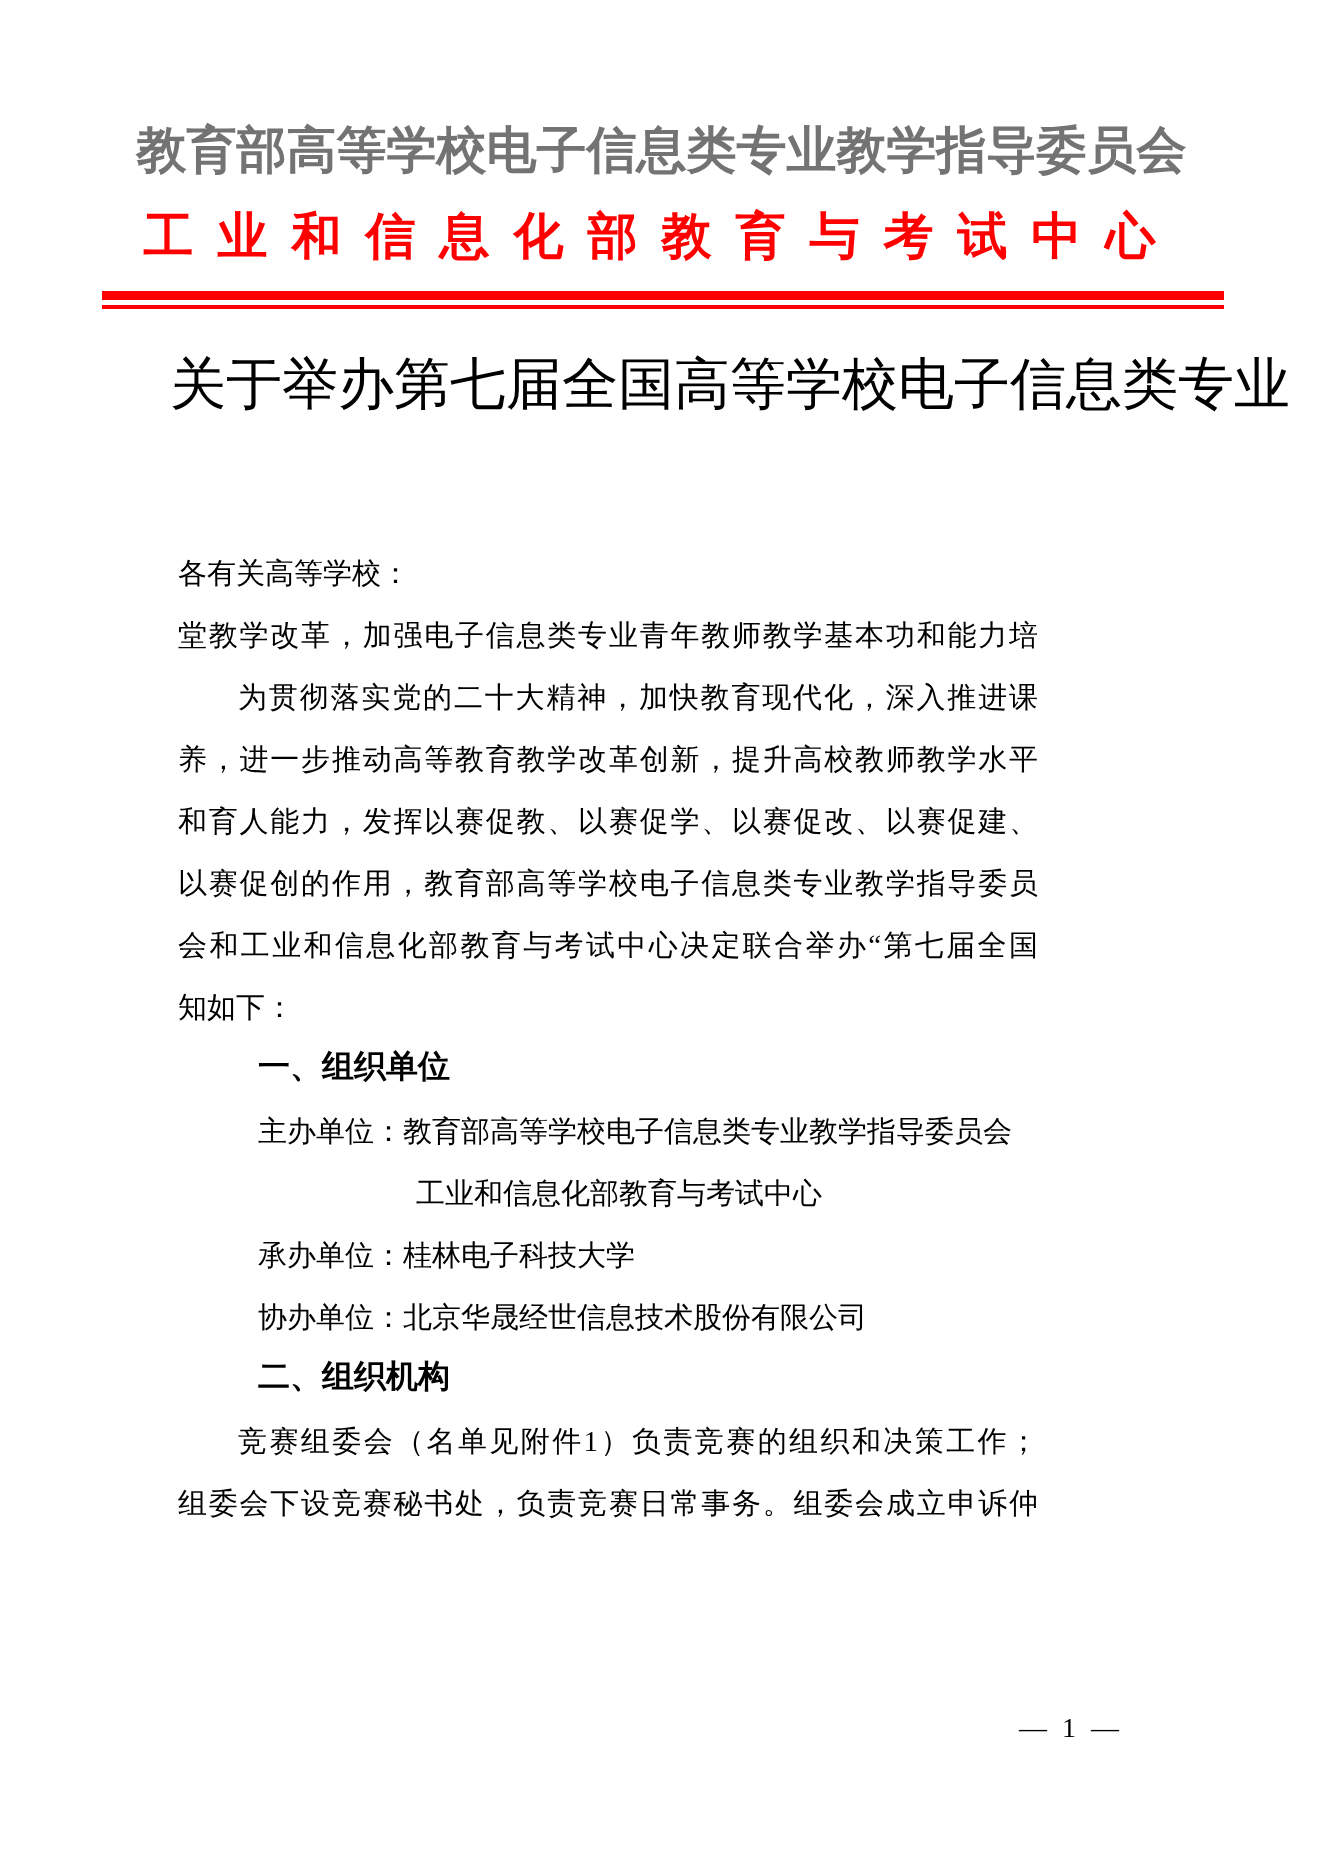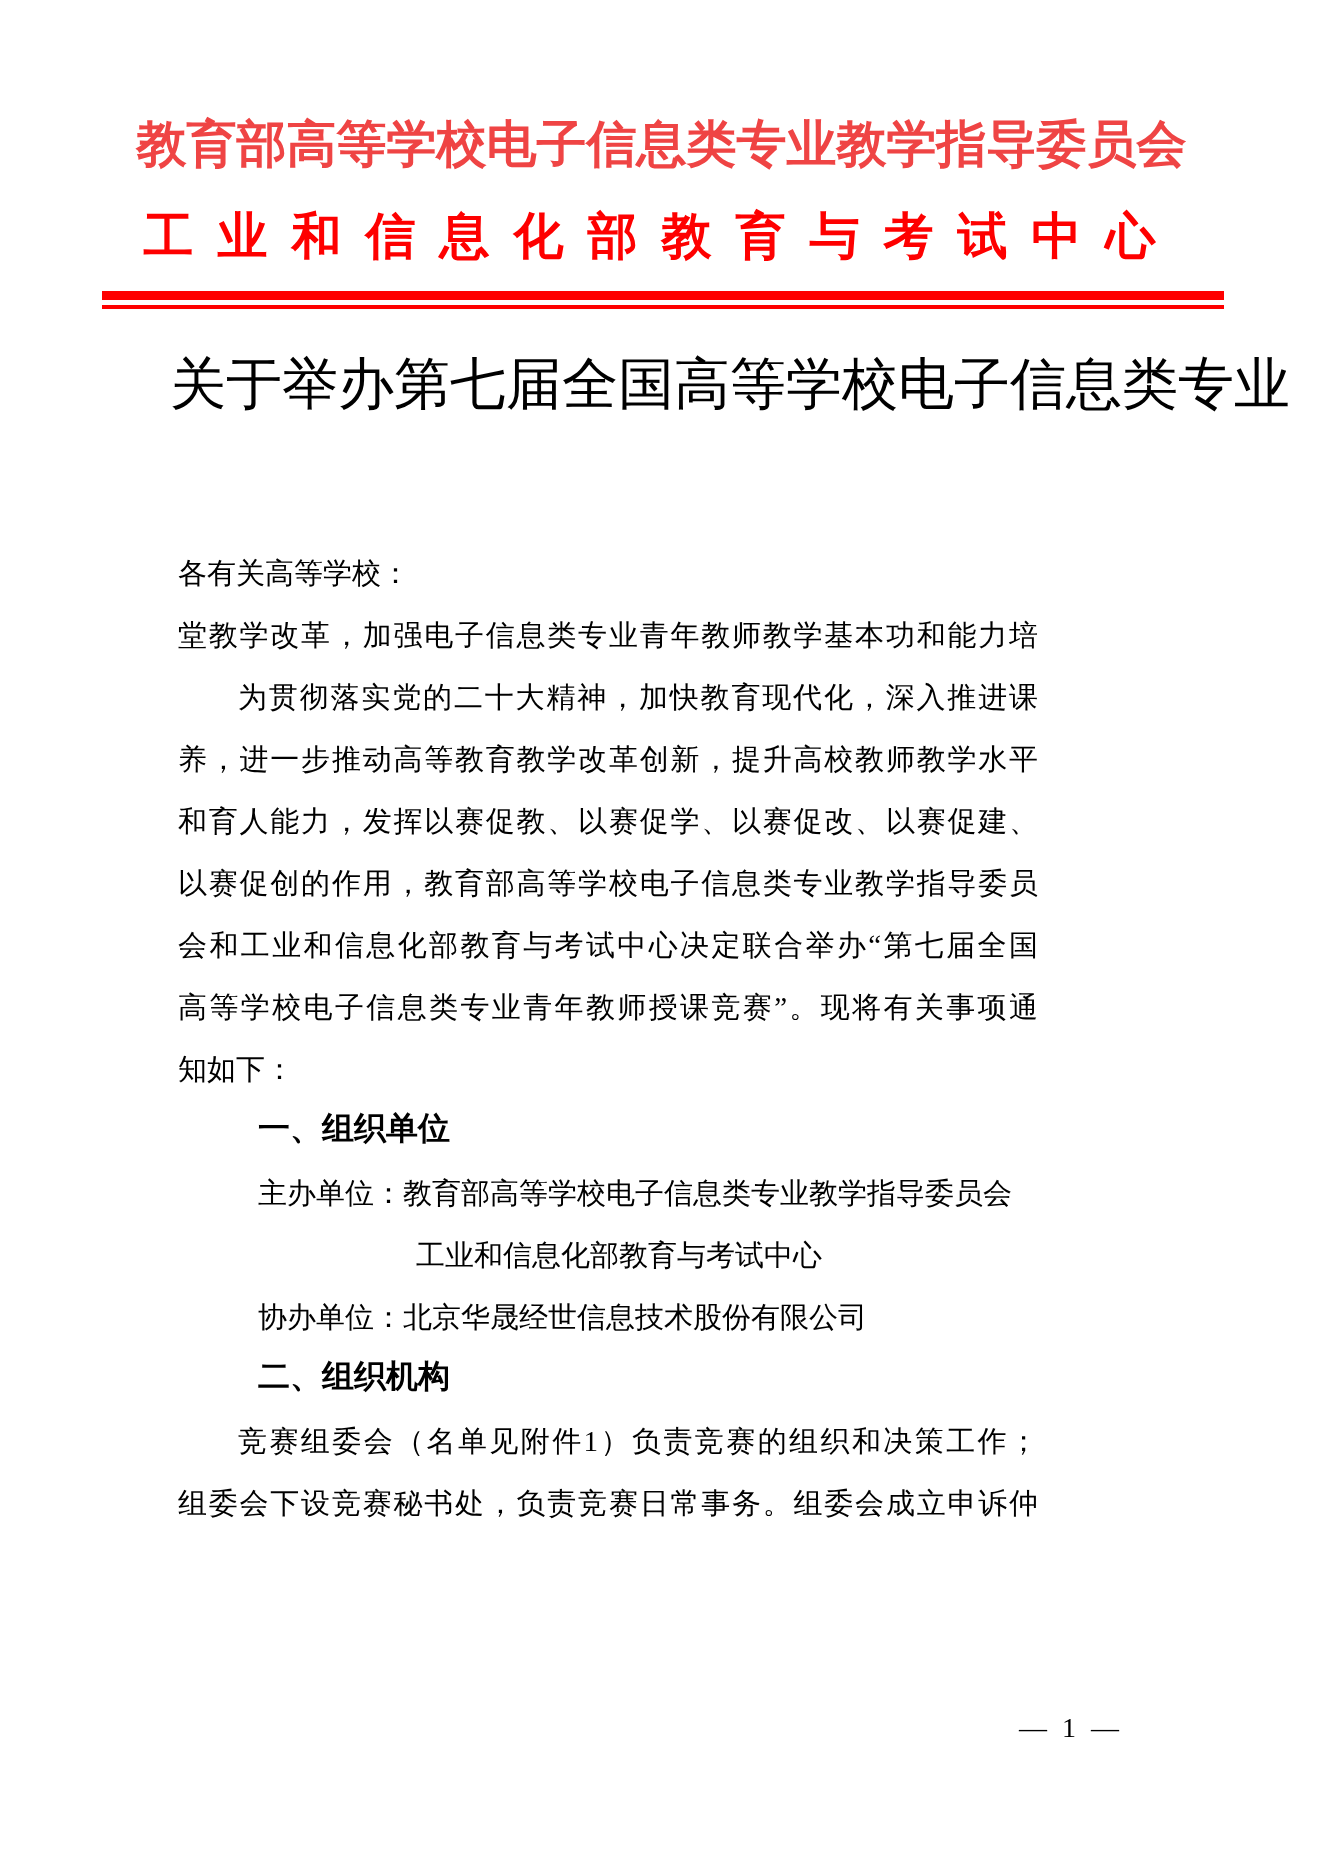--- a/index.html
+++ b/index.html
@@ -7,24 +7,24 @@
     position:relative;
     width:1323px;height:1871px;
     margin:0 auto;
     background:#ffffff;
     font-family:"Liberation Serif", serif;
     color:#000;
     overflow:hidden;
   }
   
   .red-head1{
-    position:absolute;top:112px;left:0;width:1323px;
+    position:absolute;top:118px;left:0;width:1323px;
     text-align:center;
     font-size:50px;line-height:64px;font-weight:bold;
-    color:#ef4444;
+    color:#737373;
     white-space:nowrap;
   }
   .red-head2{
     position:absolute;top:204px;left:0;width:1323px;
     text-align:center;
     font-size:50px;line-height:64px;font-weight:bold;
     color:#fe0000;
     letter-spacing:24px;
     white-space:nowrap;
   }
@@ -94,26 +94,26 @@
 
   <div class="body-block">
     <div class="bline">各有关高等学校：</div>
 
     <div class="bline just">堂教学改革，加强电子信息类专业青年教师教学基本功和能力培</div>
     <div class="bline just indent">为贯彻落实党的二十大精神，加快教育现代化，深入推进课</div>
     <div class="bline just">养，进一步推动高等教育教学改革创新，提升高校教师教学水平</div>
     <div class="bline just">和育人能力，发挥以赛促教、以赛促学、以赛促改、以赛促建、</div>
     <div class="bline just">以赛促创的作用，教育部高等学校电子信息类专业教学指导委员</div>
     <div class="bline just">会和工业和信息化部教育与考试中心决定联合举办“第七届全国</div>
-    <div class="bline just">高等学校电子信息类专业青年教师授课竞赛”。现将有关事项通</div>
     <div class="bline">知如下：</div>
 
     <div class="bline sect">一、组织单位</div>
     <div class="bline hang">主办单位：教育部高等学校电子信息类专业教学指导委员会</div>
     <div class="bline hang2">工业和信息化部教育与考试中心</div>
+    <div class="bline hang">承办单位：桂林电子科技大学</div>
     <div class="bline hang">协办单位：北京华晟经世信息技术股份有限公司</div>
 
     <div class="bline sect">二、组织机构</div>
     <div class="bline just indent">竞赛组委会（名单见附件1）负责竞赛的组织和决策工作；</div>
     <div class="bline just">组委会下设竞赛秘书处，负责竞赛日常事务。组委会成立申诉仲</div>
   </div>
 
   <div class="footer">— 1 —</div>
 
 </div>

